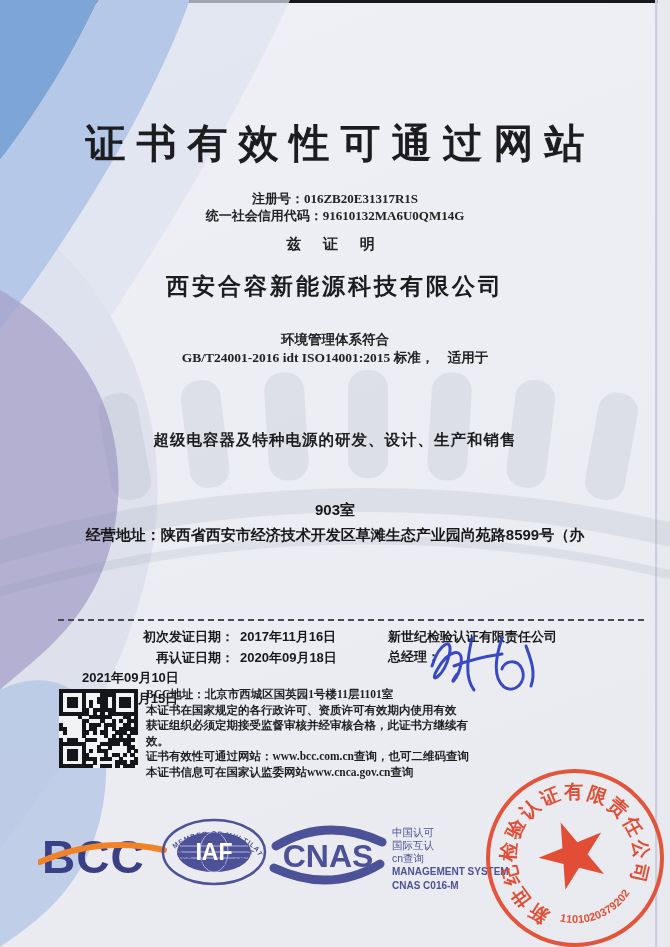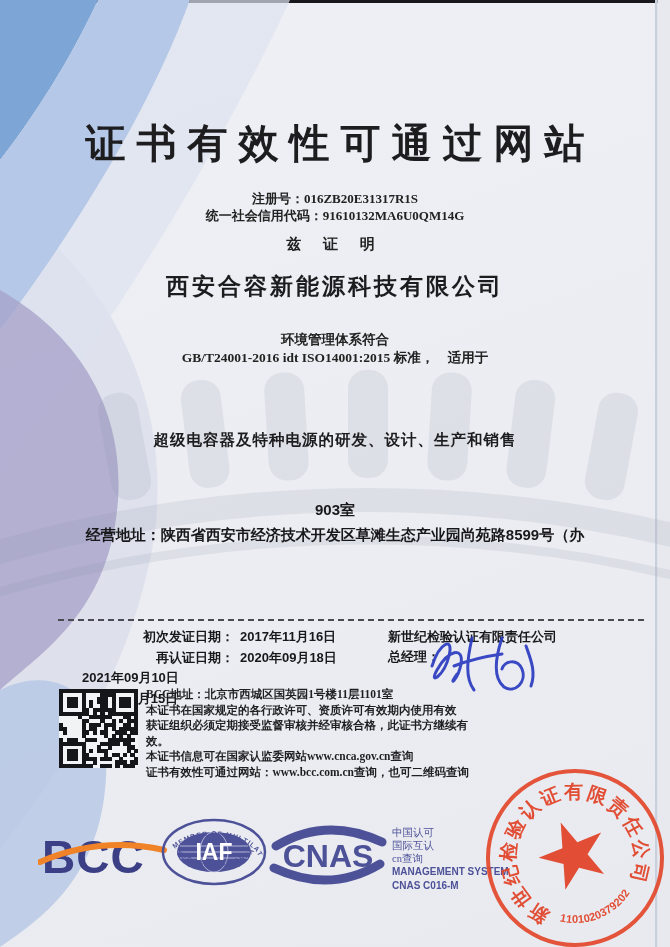--- a/index.html
+++ b/index.html
@@ -27,21 +27,21 @@
   .qr{left:59px;top:689px;width:79px;height:79px;background:#f2f3f5;}
   .qr i{position:absolute;width:calc(100%/21 + 0.4px);height:calc(100%/21 + 0.4px);background:#15161a;}
   .footerinfo{left:146px;top:687px;width:340px;font-size:11.5px;font-weight:600;color:#1f1f22;line-height:15.6px;}
 
   .bcc-logo{left:42px;top:832px;width:122px;height:52px;}
   .bcc-text{position:absolute;left:0;top:0;font-family:"Liberation Sans",sans-serif;font-size:46px;font-weight:700;color:#3b3f85;letter-spacing:1px;line-height:50px;}
   .bcc-swoosh{position:absolute;left:-4px;top:0;}
   .iaf-logo{left:160px;top:817px;}
   .cnas-logo{left:268px;top:824px;}
   .cnas-textblock{left:392px;top:826px;font-family:"Liberation Sans",sans-serif;color:#4d5198;}
-  .cnas-cn{font-size:10.5px;line-height:13px;font-family:Liberation Serif, serif;}
+  .cnas-cn{font-size:10.5px;line-height:13px;}
   .cnas-en{font-size:10px;font-weight:700;line-height:13.5px;}
 
   .stamp{left:486px;top:769px;width:178px;height:178px;transform:rotate(-22deg);z-index:3;}
   .stamp-ring{position:absolute;left:0;top:0;width:170px;height:170px;border:4.5px solid rgba(226,70,42,.92);border-radius:50%;}
   .stamp-star{position:absolute;left:50%;top:50%;transform:translate(-50%,-55%);font-size:88px;color:rgba(226,70,42,.95);font-family:"DejaVu Sans",sans-serif;}
   .sc{position:absolute;left:50%;top:50%;font-family:"Liberation Serif",serif;font-size:19px;font-weight:700;color:rgba(226,70,42,.95);}
   .sn{position:absolute;left:50%;top:50%;font-family:"Liberation Sans",sans-serif;font-size:11px;font-weight:700;color:rgba(226,70,42,.95);}
 </style>
 </head>
 <body>
@@ -365,22 +365,22 @@
       <i style="left:61.90%;top:95.24%"></i>
       <i style="left:71.43%;top:95.24%"></i>
       <i style="left:80.95%;top:95.24%"></i>
       <i style="left:85.71%;top:95.24%"></i>
       <i style="left:90.48%;top:95.24%"></i>
     </div>
   <div class="layer footerinfo">
     <div>BCC地址：北京市西城区国英园1号楼11层1101室</div>
     <div>本证书在国家规定的各行政许可、资质许可有效期内使用有效</div>
     <div>获证组织必须定期接受监督审核并经审核合格，此证书方继续有效。</div>
+    <div>证书有效性可通过网站：www.bcc.com.cn查询，也可二维码查询</div>
     <div>本证书信息可在国家认监委网站www.cnca.gov.cn查询</div>
-    <div>证书有效性可通过网站：www.bcc.com.cn查询，也可二维码查询</div>
   </div>
 
   <div class="layer bcc-logo">
     <div class="bcc-text">BCC</div>
     <svg class="bcc-swoosh" width="130" height="52" viewBox="0 0 130 52">
       <path d="M2 30 Q62 4 126 18" fill="none" stroke="#f08228" stroke-width="6" stroke-linecap="round"></path>
     </svg>
   </div>
 
   <svg class="layer iaf-logo" width="108" height="70" viewBox="0 0 108 70">

